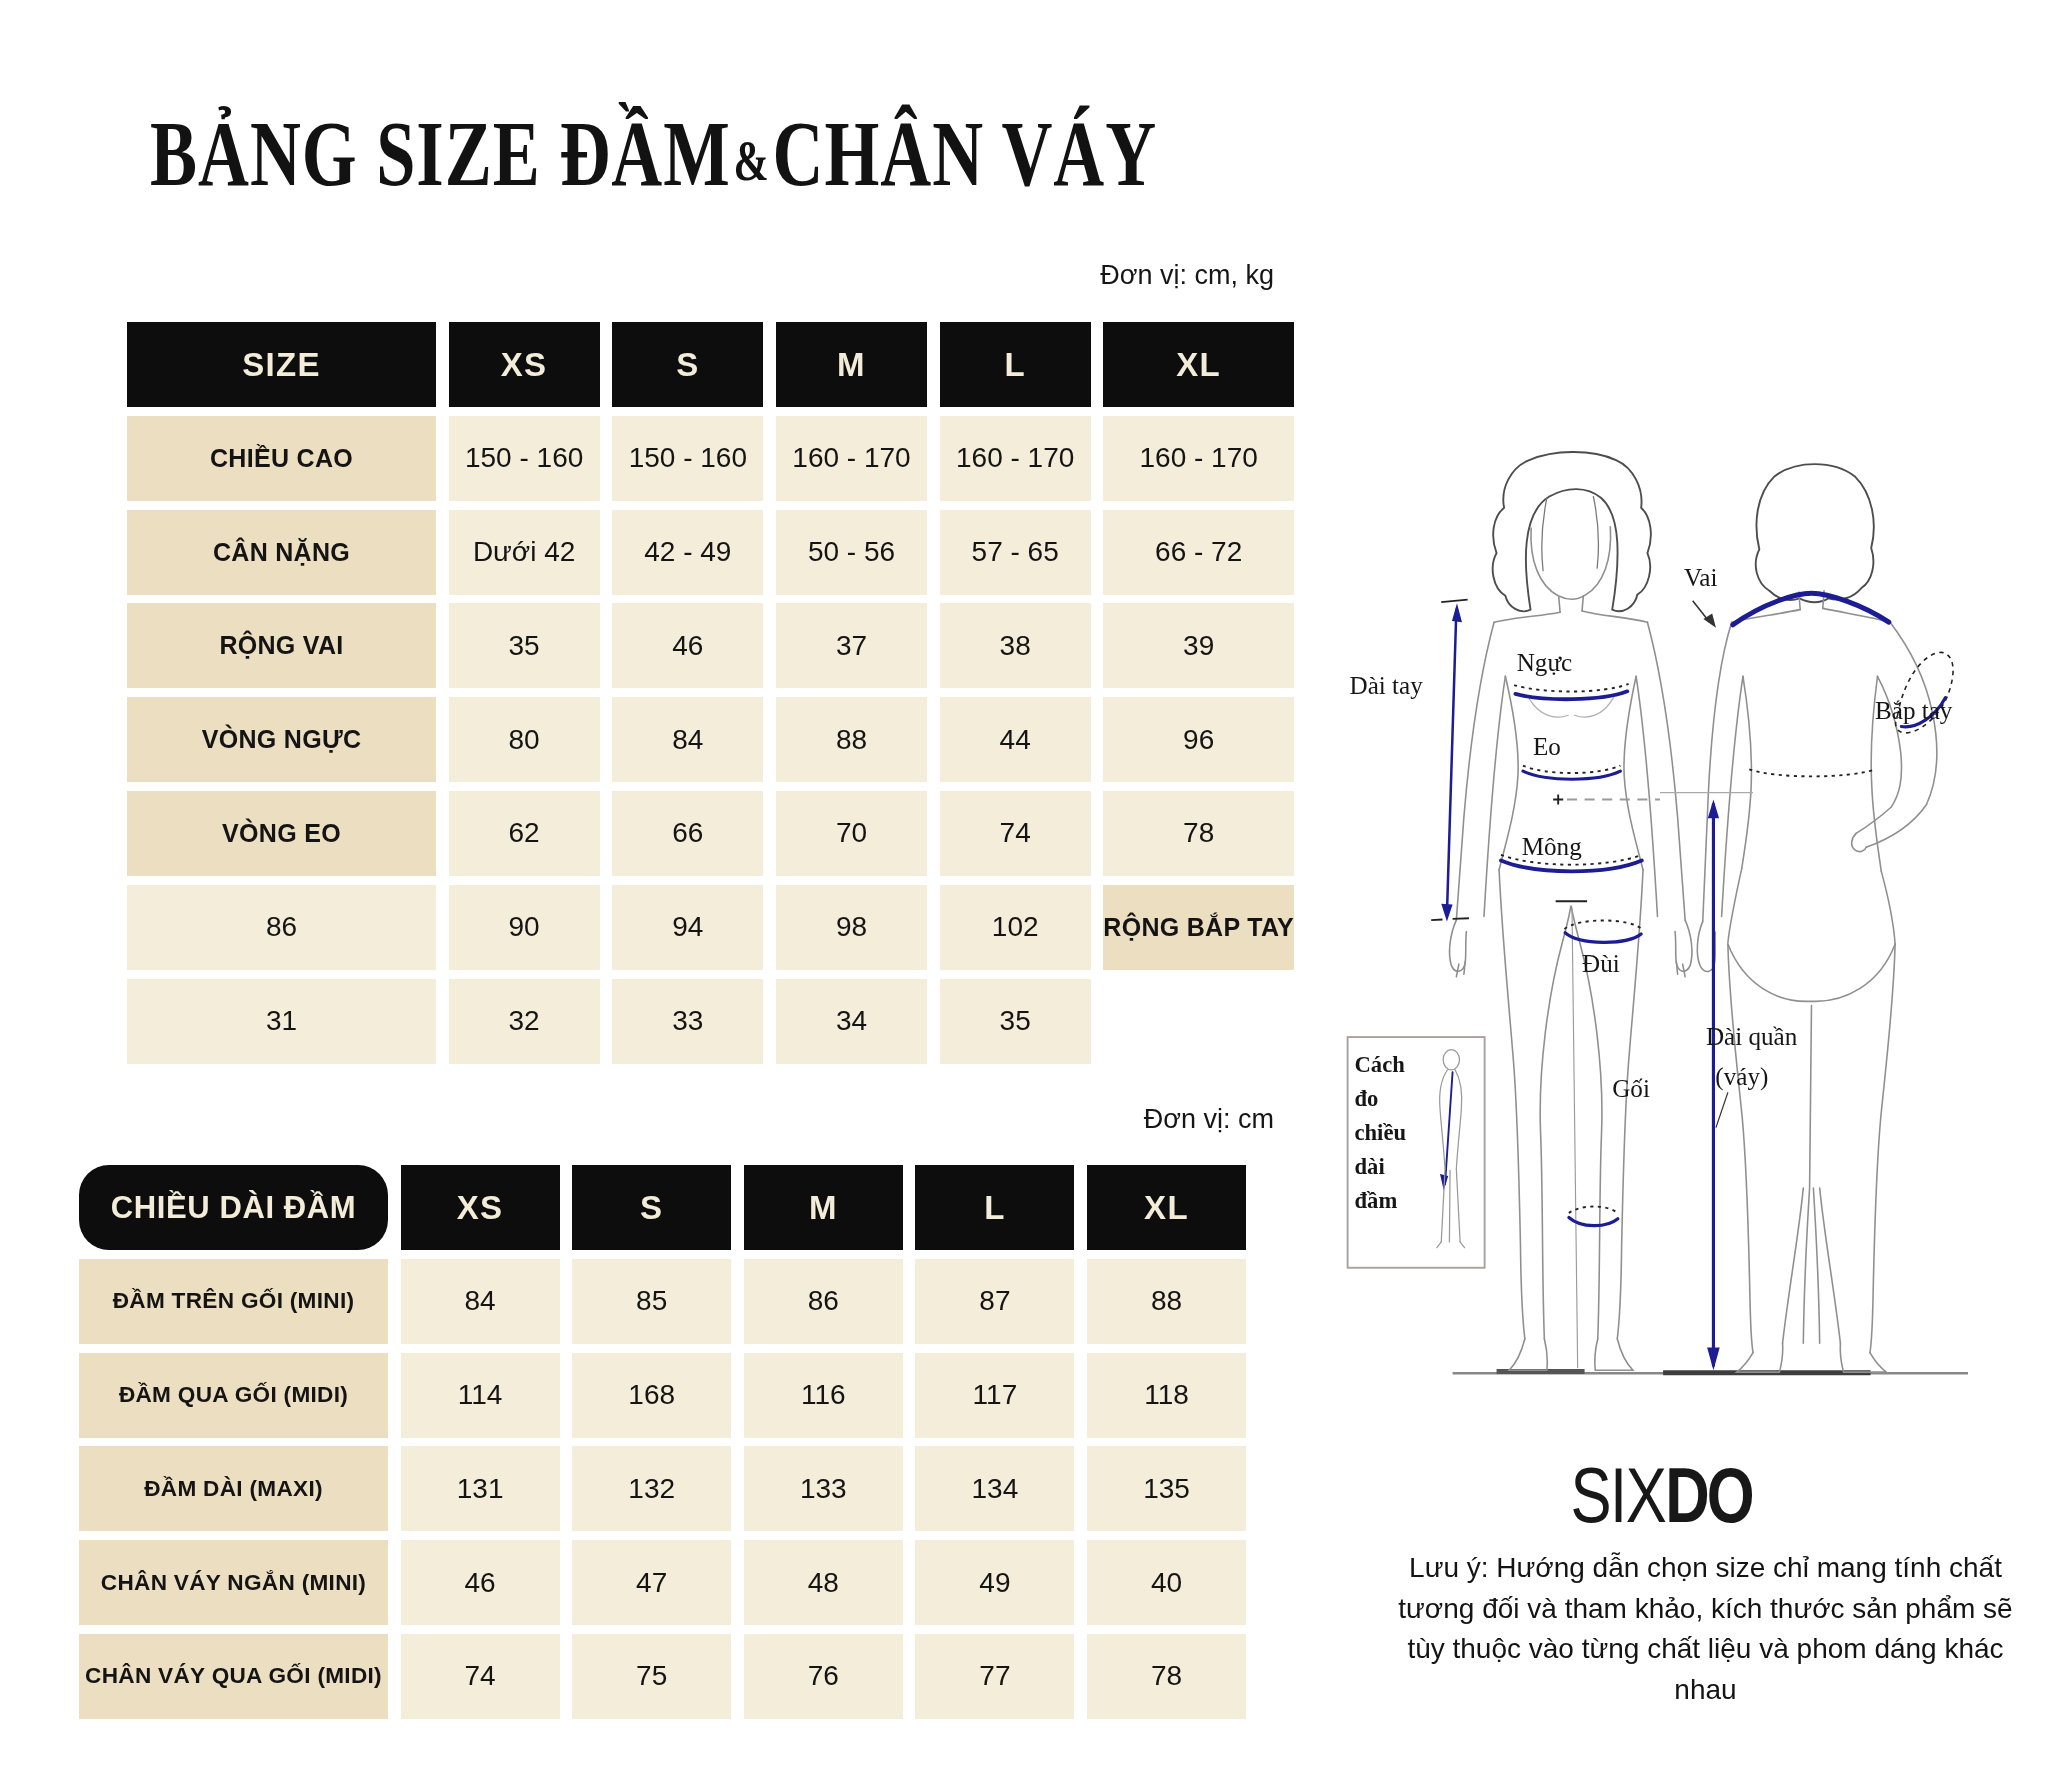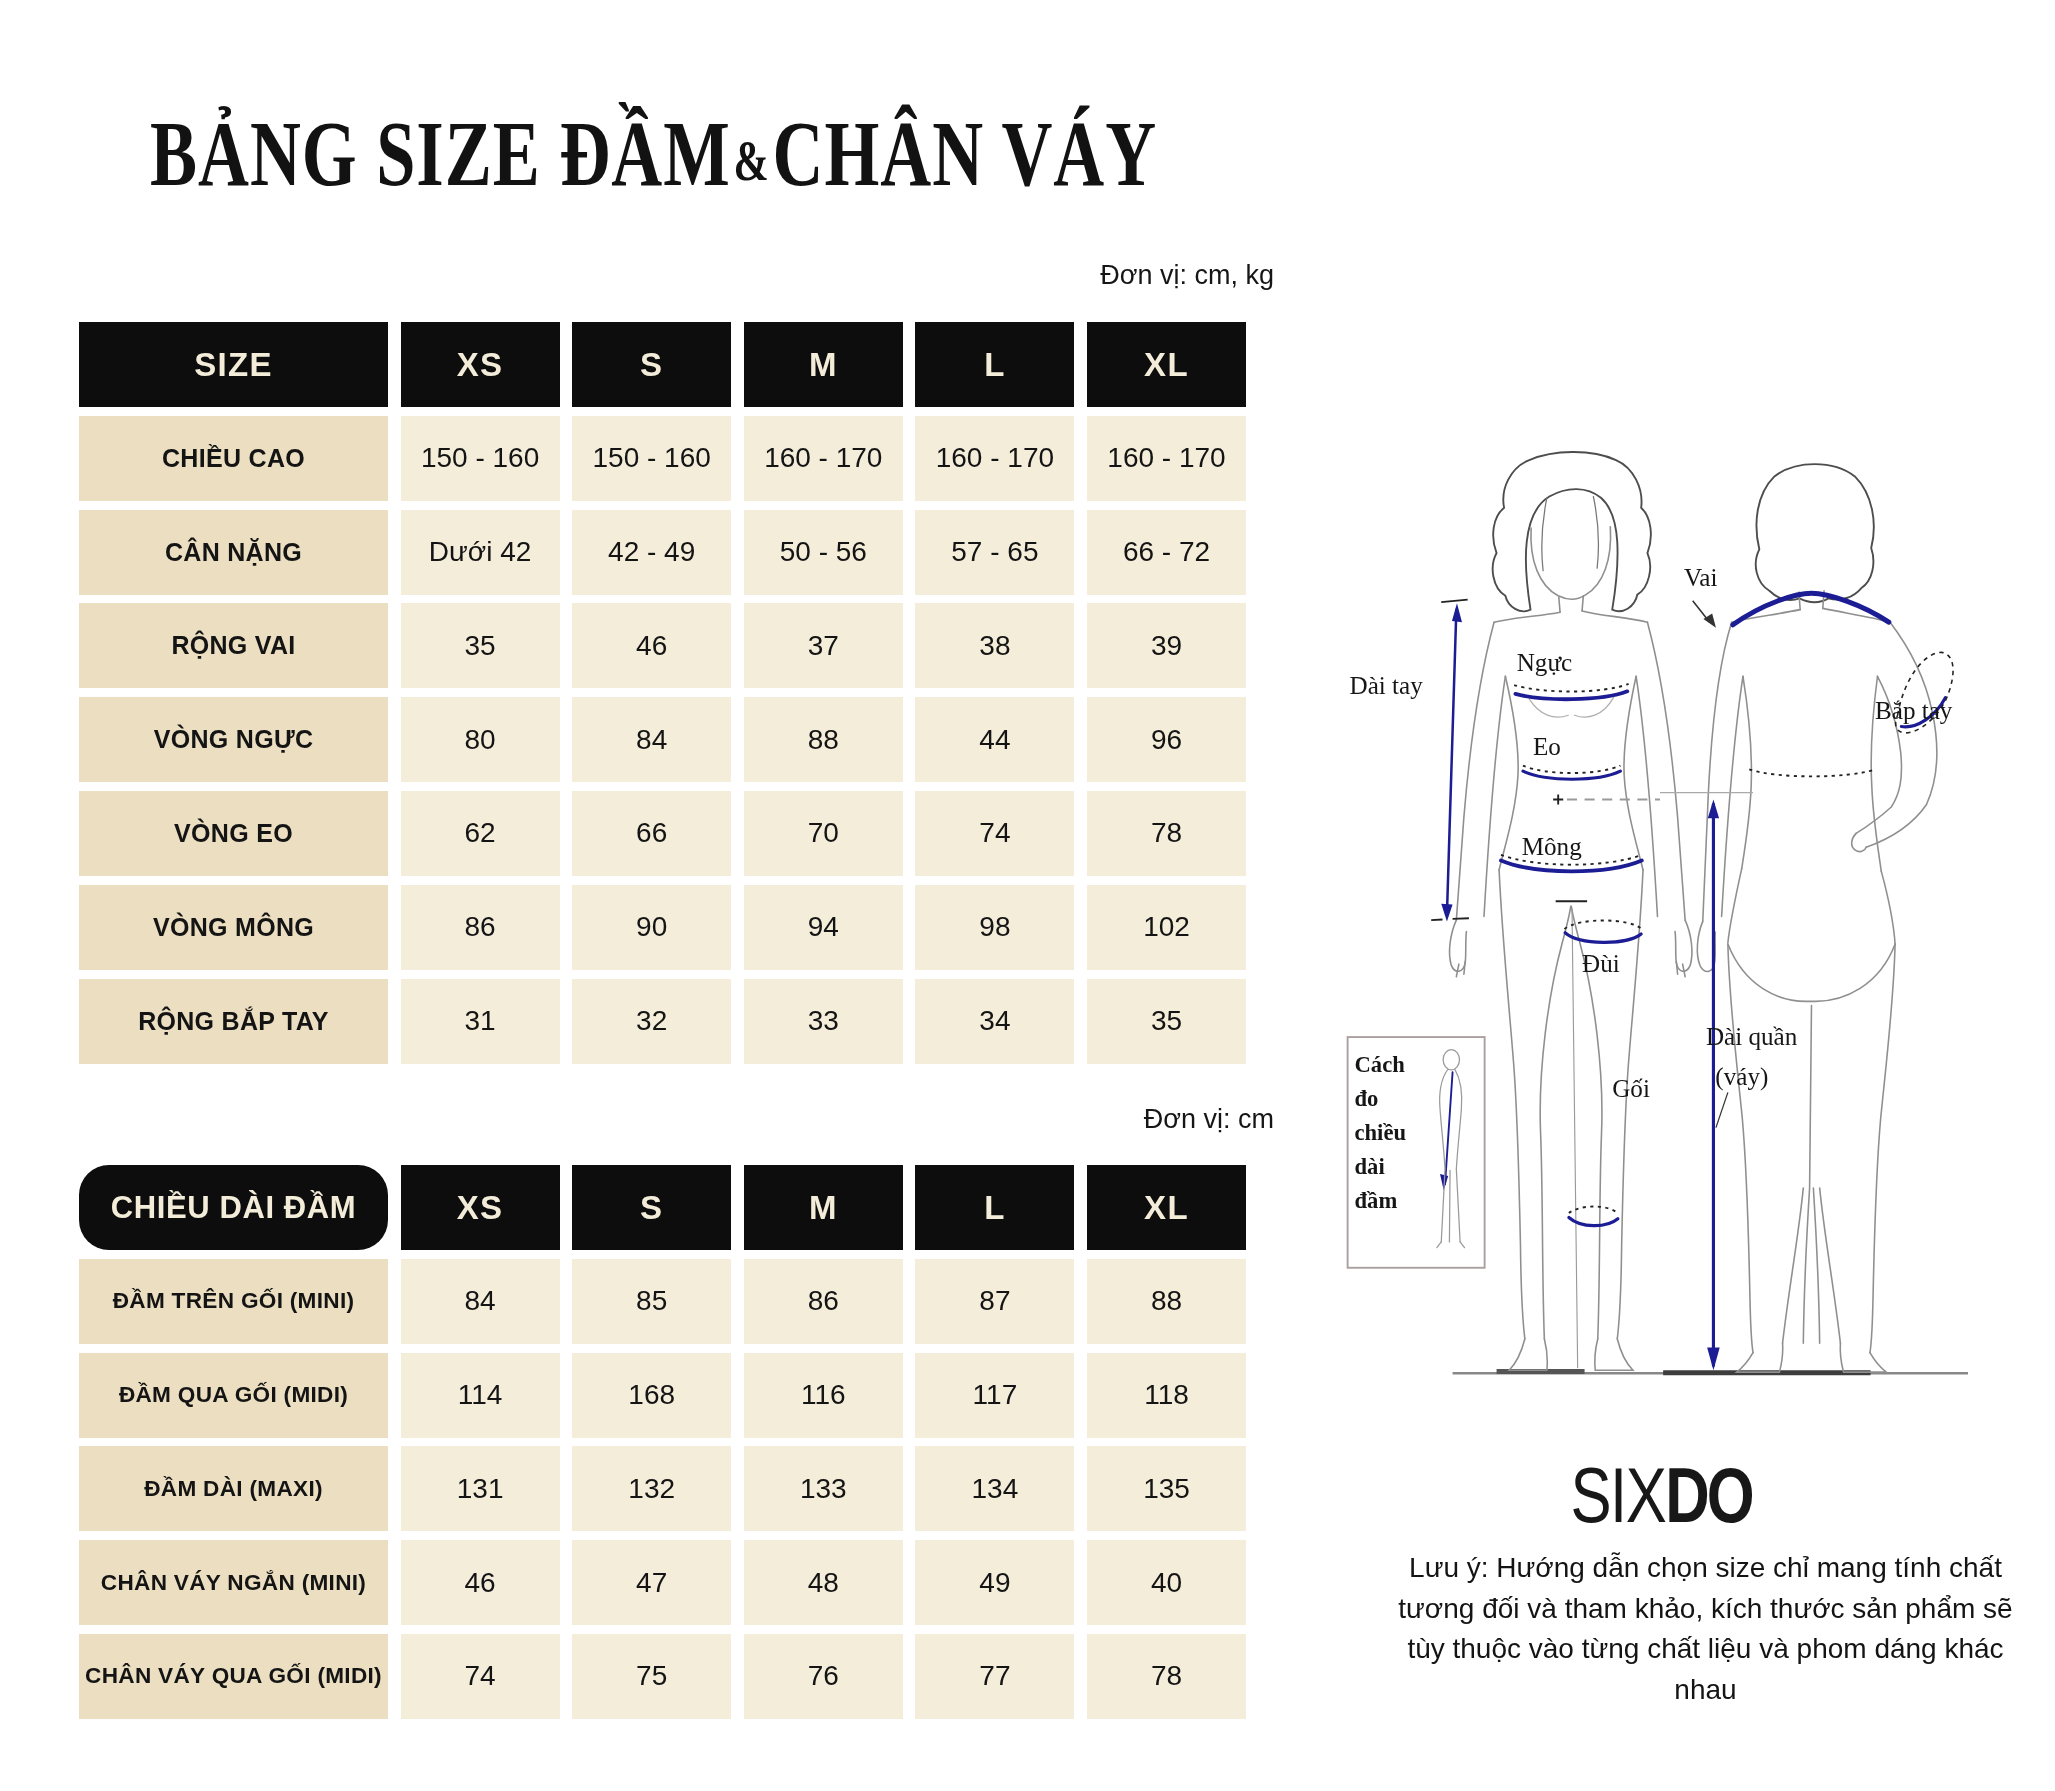--- a/index.html
+++ b/index.html
@@ -13,21 +13,21 @@
   .title .amp{font-size:0.60em;position:relative;top:-5px;padding:0 3.8px;}
 
   
   .unit{position:absolute;right:810px;font-size:27px;color:#161616;white-space:nowrap;}
   .unit1{top:260px;}
   .unit2{top:1104px;}
 
   
   .sizegrid{position:absolute;left:79px;width:1167px;display:grid;
             grid-template-columns:309px repeat(5,1fr);column-gap:12.6px;row-gap:8.8px;}
-  .t1{top:322px;}
+  .t1{top:322px;margin-left:48px;}
   .t2{top:1165px;}
   .cell{height:85px;display:flex;align-items:center;justify-content:center;white-space:nowrap;}
   .head{background:#0d0d0d;color:#f2ecd9;font-size:33px;font-weight:600;letter-spacing:1.3px;}
   .head.long{font-size:31px;letter-spacing:0.6px;border-radius:30px;}
   .lab{background:#ebdec1;font-size:25px;font-weight:700;letter-spacing:0.3px;}
   .lab2{font-size:22.6px;}
   .val{background:#f4edda;font-size:28px;font-weight:400;}
 
   
   .diagram{position:absolute;left:1308px;top:402px;width:748px;height:981px;}
@@ -87,21 +87,20 @@
     <div class="cell val">44</div>
     <div class="cell val">96</div>
 
     <div class="cell lab">VÒNG EO</div>
     <div class="cell val">62</div>
     <div class="cell val">66</div>
     <div class="cell val">70</div>
     <div class="cell val">74</div>
     <div class="cell val">78</div>
 
-    <div class="cell lab">VÒNG MÔNG</div>
     <div class="cell val">86</div>
     <div class="cell val">90</div>
     <div class="cell val">94</div>
     <div class="cell val">98</div>
     <div class="cell val">102</div>
 
     <div class="cell lab">RỘNG BẮP TAY</div>
     <div class="cell val">31</div>
     <div class="cell val">32</div>
     <div class="cell val">33</div>

